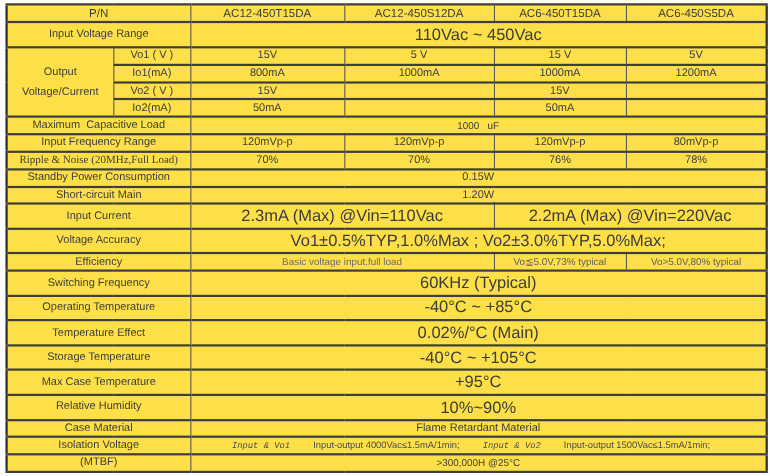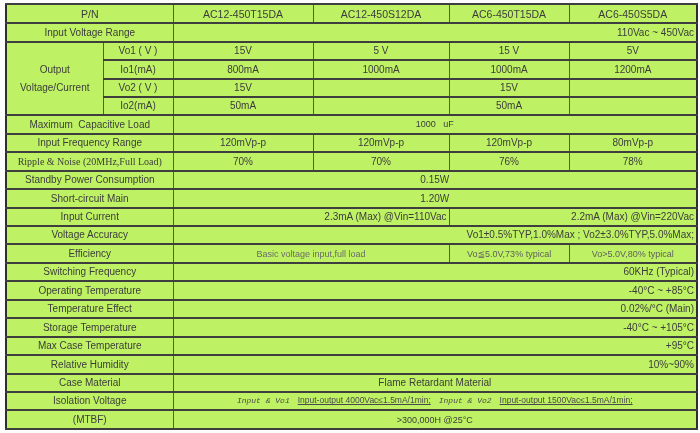--- a/index.html
+++ b/index.html
@@ -7,43 +7,43 @@
     width:700px;height:433px;position:relative;
     background:#fcfcfc;
     font-family:"Liberation Sans", sans-serif;
     color:#3c3c3c;
     overflow:hidden;
   }
   table.spec{
     position:absolute;left:5px;top:3px;
     width:691px;height:427px;
     border-collapse:collapse;table-layout:fixed;
-    background:#bef264;
+    background:#fde047;
     border:2px solid #2e2e2e;
   }
   td{
     border-top:2px solid #3e3e3e;
     border-bottom:2px solid #3e3e3e;
     border-left:1px solid #585858;
     border-right:1px solid #585858;
     text-align:center;vertical-align:middle;
     font-size:10px;line-height:1.15;
     padding:0 2px;overflow:hidden;
     white-space:nowrap;
   }
   td.hdr{font-size:10.5px;}
   td.serif{font-family:"Liberation Serif", serif;font-size:10px;margin-top:24px;}
-  td.sm{font-size:10px;text-align:right;}
+  td.sm{font-size:15px;}
   td.xs{font-size:9px;}
   td.gray{color:#6b6b6b;text-align:center;}
   td.group{white-space:normal;line-height:18px;}
   td.pre{white-space:pre;font-size:9px;}
   td.iso{font-size:8.5px;color:#4a4a4a;}
   .iso-mono{font-family:"Liberation Mono", monospace;font-size:8px;margin:0 4px;font-style:italic;}
-  .iso-seg{margin:0 4px;text-decoration:underline;}
+  .iso-seg{margin:0 17px;}
   .eff-sub{font-size:9px;color:#5e5e5e;margin-top:21px;}
 </style>
 </head>
 <body>
 
 <table class="spec">
   <colgroup>
     <col style="width:97px">
       <col style="width:70px">
     <col style="width:140px">

